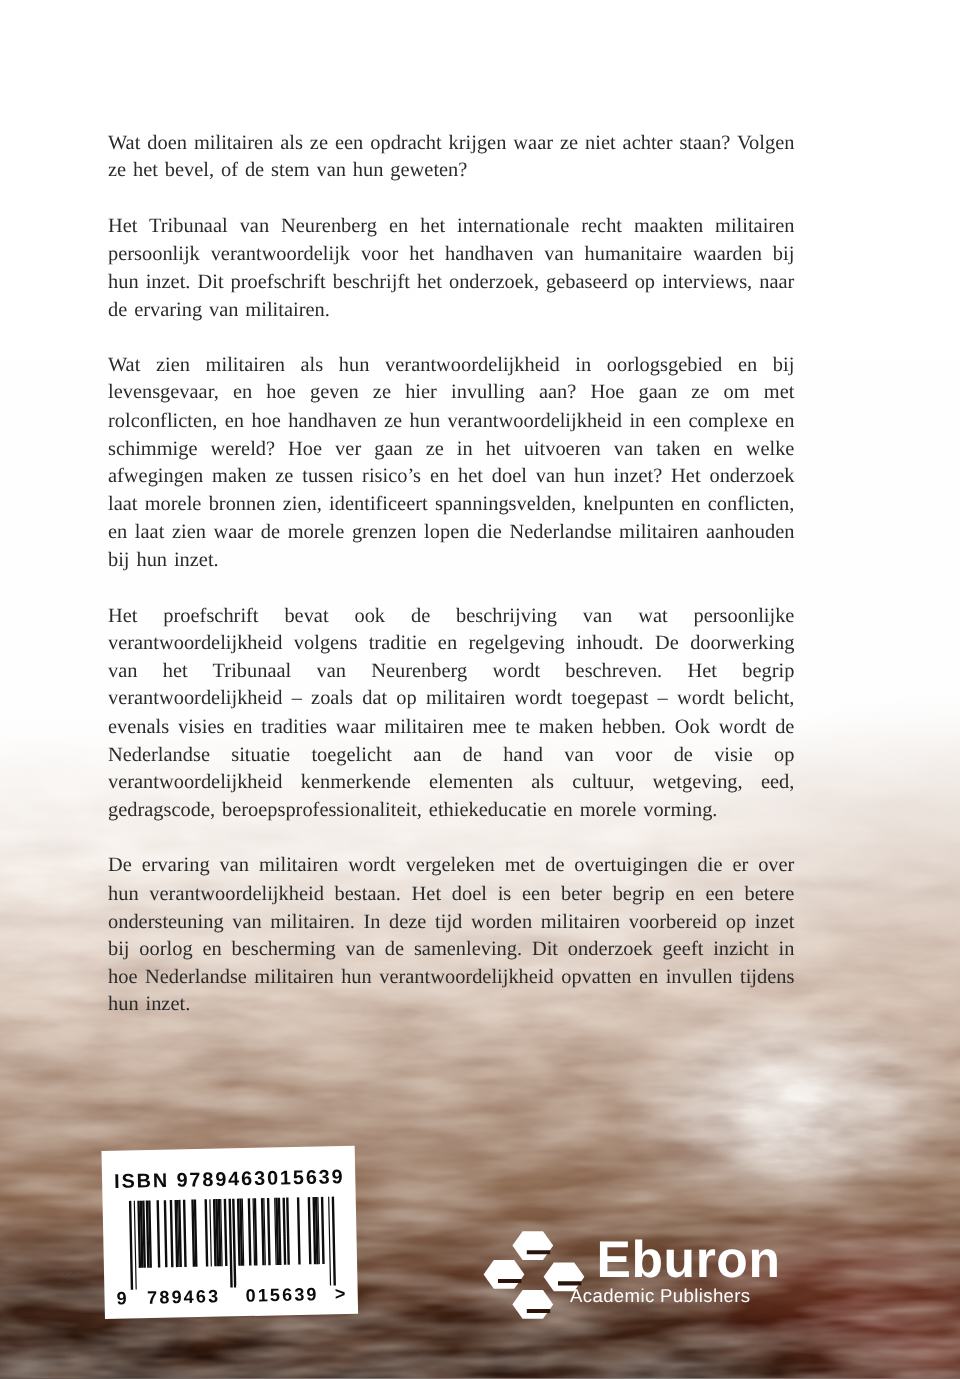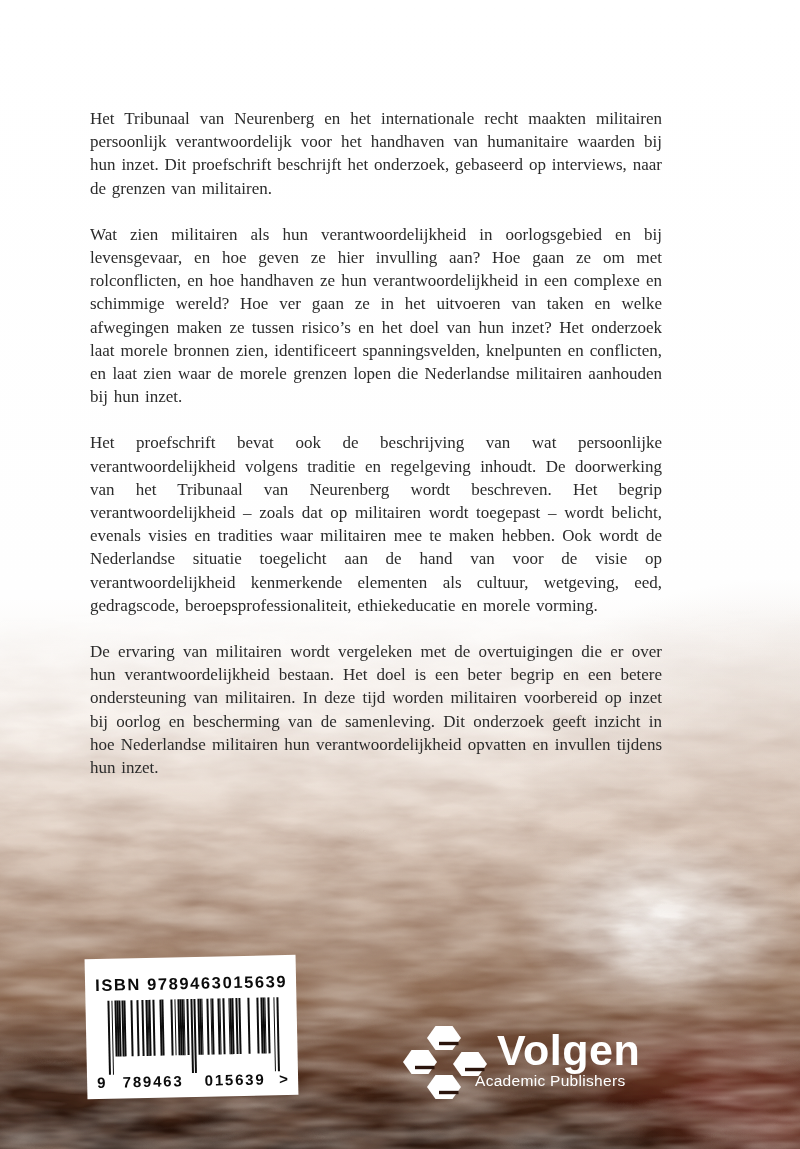--- a/index.html
+++ b/index.html
@@ -90,21 +90,22 @@
         <rect x="0" y="0" width="800" height="539" fill="url(#rampGrad)"></rect>
       </mask>
     </defs>
     <g mask="url(#rampMask)">
       <rect x="0" y="0" width="800" height="539" filter="url(#specksDark)" opacity="0.85"></rect>
       <rect x="0" y="0" width="800" height="539" filter="url(#specksLight)" opacity="0.8"></rect>
     </g>
   </svg>
 
   <div class="copy">
-    <p class="para">Het Tribunaal van Neurenberg en het internationale recht maakten militairen persoonlijk verantwoordelijk voor het handhaven van humanitaire waarden bij hun inzet. Dit proefschrift beschrijft het onderzoek, gebaseerd op interviews, naar de grenzen van militairen.</p>
+    <p class="para">Wat doen militairen als ze een opdracht krijgen waar ze niet achter staan? Volgen ze het bevel, of de stem van hun geweten?</p>
+    <p class="para">Het Tribunaal van Neurenberg en het internationale recht maakten militairen persoonlijk verantwoordelijk voor het handhaven van humanitaire waarden bij hun inzet. Dit proefschrift beschrijft het onderzoek, gebaseerd op interviews, naar de ervaring van militairen.</p>
     <p class="para">Wat zien militairen als hun verantwoordelijkheid in oorlogsgebied en bij levensgevaar, en hoe geven ze hier invulling aan? Hoe gaan ze om met rolconflicten, en hoe handhaven ze hun verantwoordelijkheid in een complexe en schimmige wereld? Hoe ver gaan ze in het uitvoeren van taken en welke afwegingen maken ze tussen risico’s en het doel van hun inzet? Het onderzoek laat morele bronnen zien, identificeert spanningsvelden, knelpunten en conflicten, en laat zien waar de morele grenzen lopen die Nederlandse militairen aanhouden bij hun inzet.</p>
     <p class="para">Het proefschrift bevat ook de beschrijving van wat persoonlijke verantwoordelijkheid volgens traditie en regelgeving inhoudt. De doorwerking van het Tribunaal van Neurenberg wordt beschreven. Het begrip verantwoordelijkheid – zoals dat op militairen wordt toegepast – wordt belicht, evenals visies en tradities waar militairen mee te maken hebben. Ook wordt de Nederlandse situatie toegelicht aan de hand van voor de visie op verantwoordelijkheid kenmerkende elementen als cultuur, wetgeving, eed, gedragscode, beroepsprofessionaliteit, ethiekeducatie en morele vorming.</p>
     <p class="para">De ervaring van militairen wordt vergeleken met de overtuigingen die er over hun verantwoordelijkheid bestaan. Het doel is een beter begrip en een betere ondersteuning van militairen. In deze tijd worden militairen voorbereid op inzet bij oorlog en bescherming van de samenleving. Dit onderzoek geeft inzicht in hoe Nederlandse militairen hun verantwoordelijkheid opvatten en invullen tijdens hun inzet.</p>
   </div>
 
   <div class="barcode-box">
     <div class="isbn-label">ISBN 9789463015639</div>
     <div class="bars" id="bars">
         <div class="bar tall" style="left: 0px;"></div>
         <div class="bar tall" style="left: 3.6px;"></div>
@@ -169,16 +170,16 @@
       <polygon points="61,52 69.5,40 86.5,40 95,52 86.5,64 69.5,64"></polygon>
       <polygon points="35,75 43.5,63 60.5,63 69,75 60.5,87 43.5,87"></polygon>
     </g>
     <g stroke="#2a140c" stroke-width="3.4" stroke-linecap="butt">
       <line x1="47" y1="31.5" x2="66.5" y2="31.5"></line>
       <line x1="23" y1="55.5" x2="42.5" y2="55.5"></line>
       <line x1="73" y1="57.5" x2="92.5" y2="57.5"></line>
       <line x1="47" y1="80.5" x2="66.5" y2="80.5"></line>
     </g>
   </svg>
-  <div class="publisher-name">Volgen</div>
+  <div class="publisher-name">Eburon</div>
   <div class="publisher-tagline">Academic Publishers</div>
 
 </div>
 
 </body></html>

